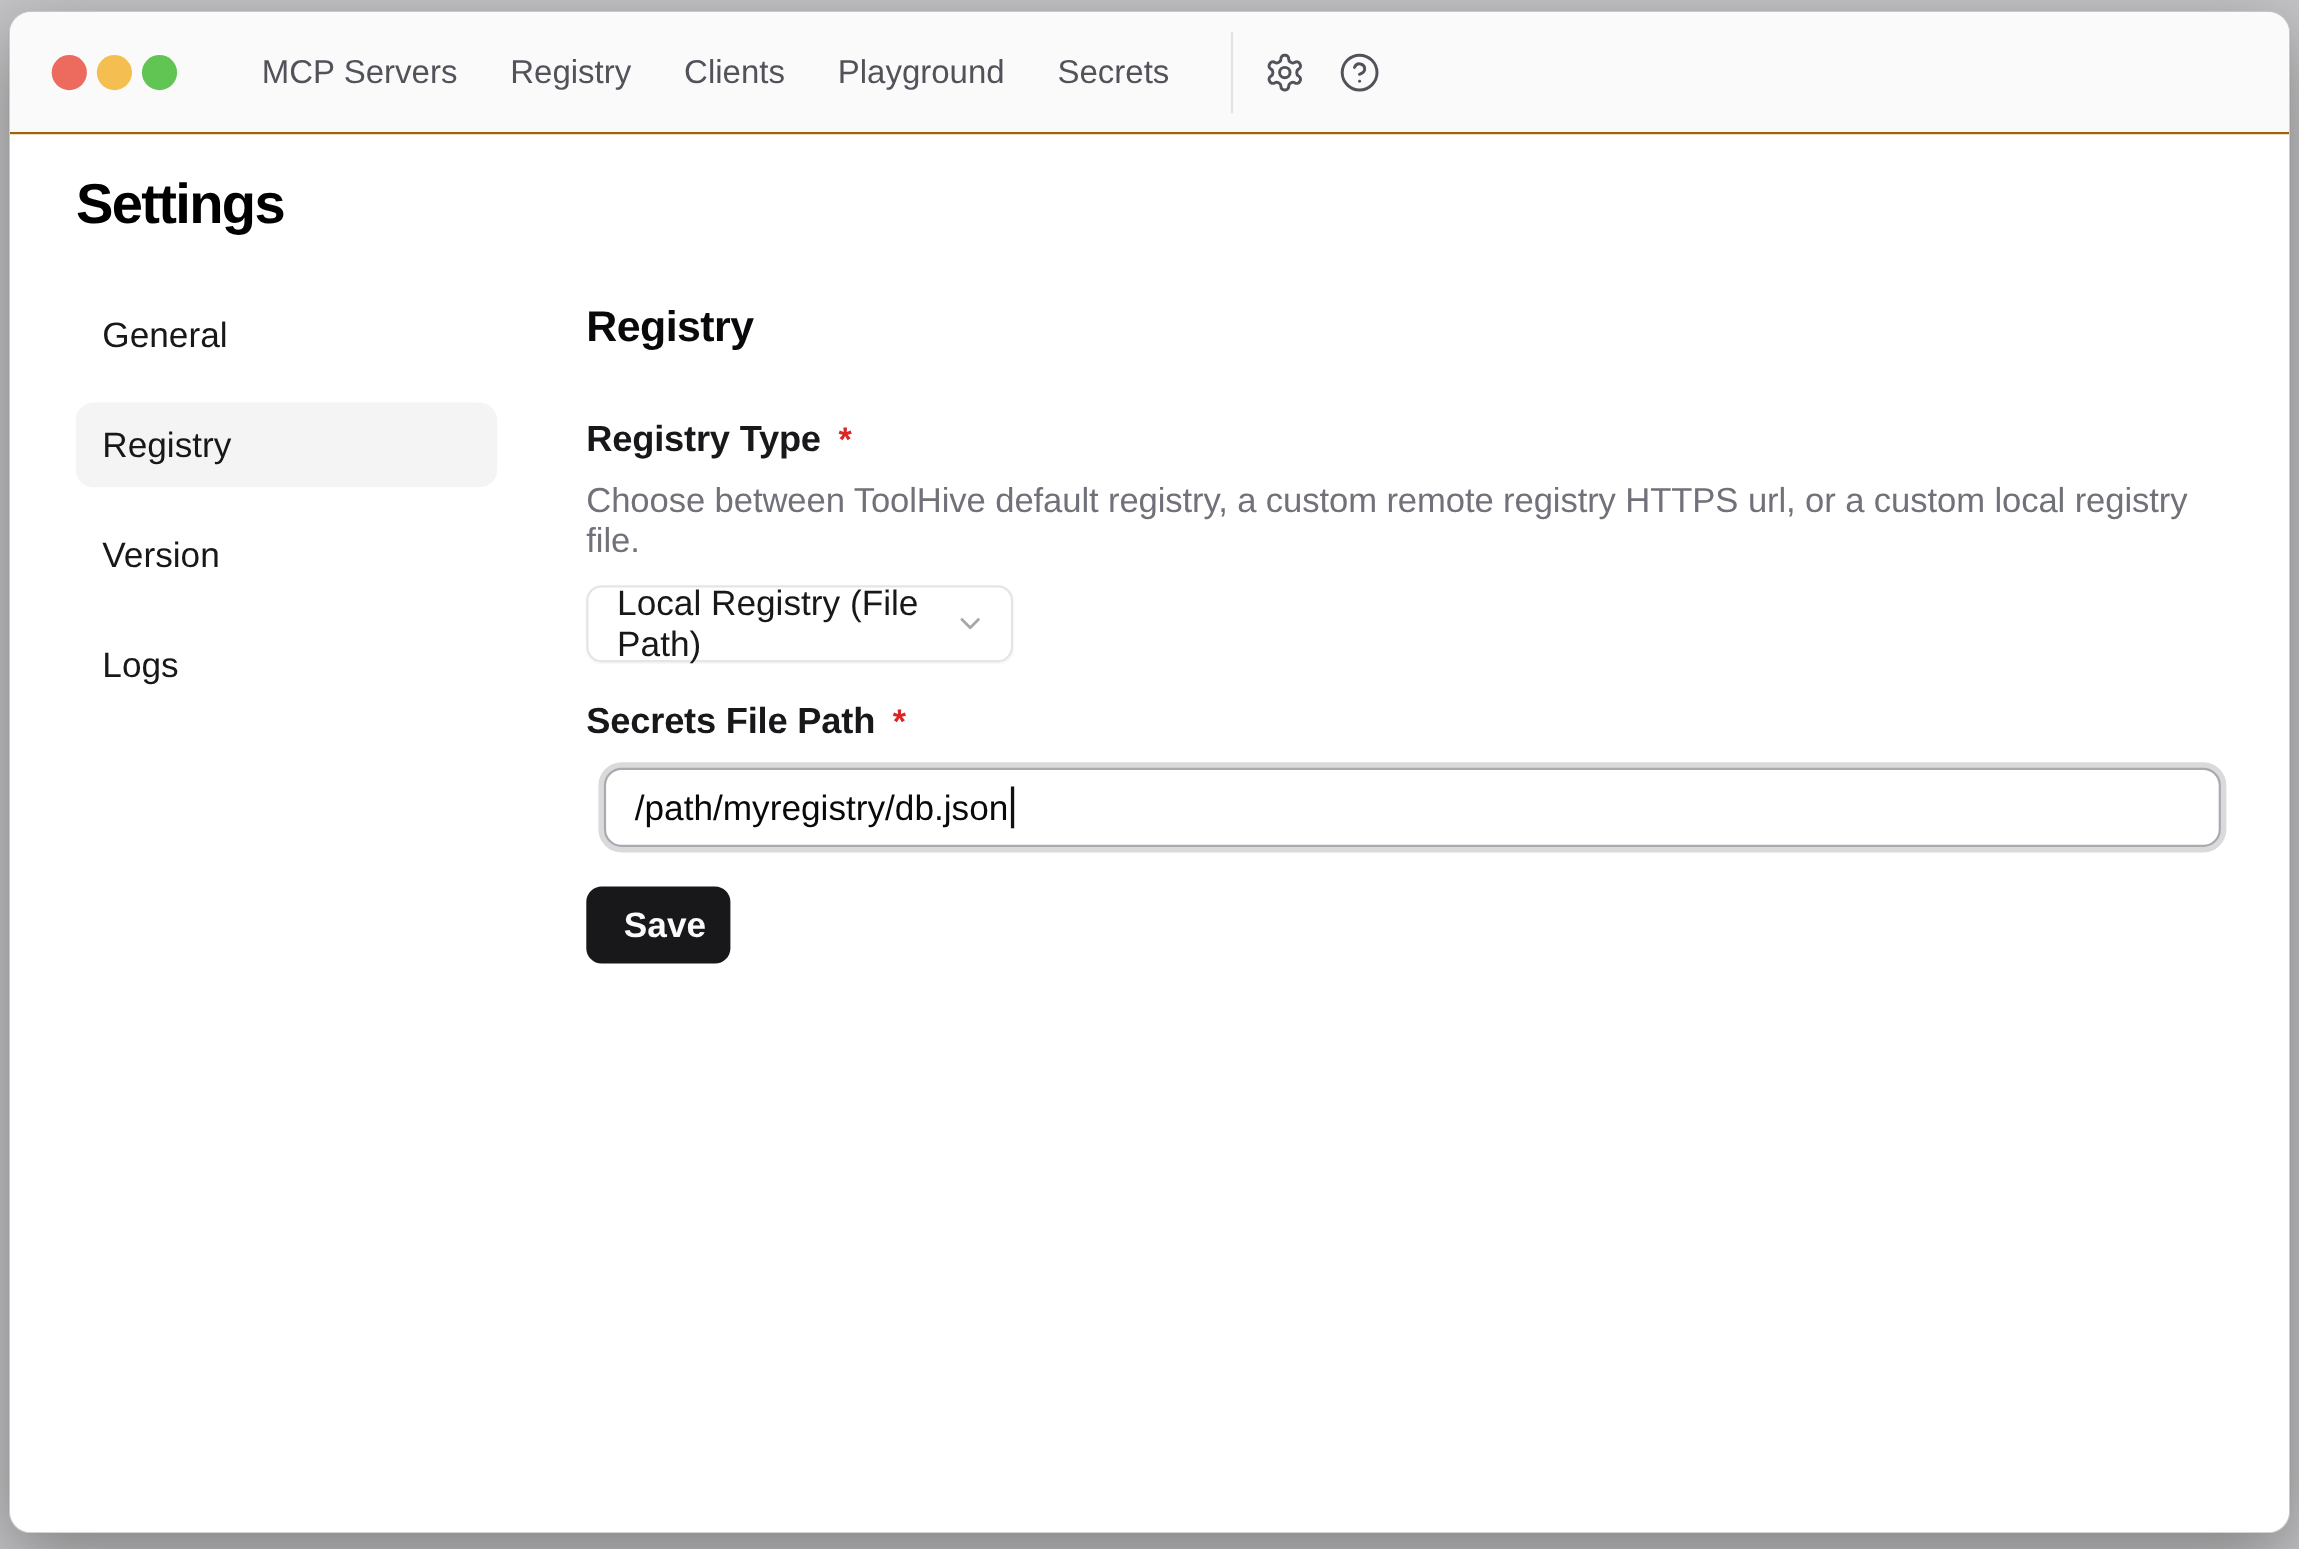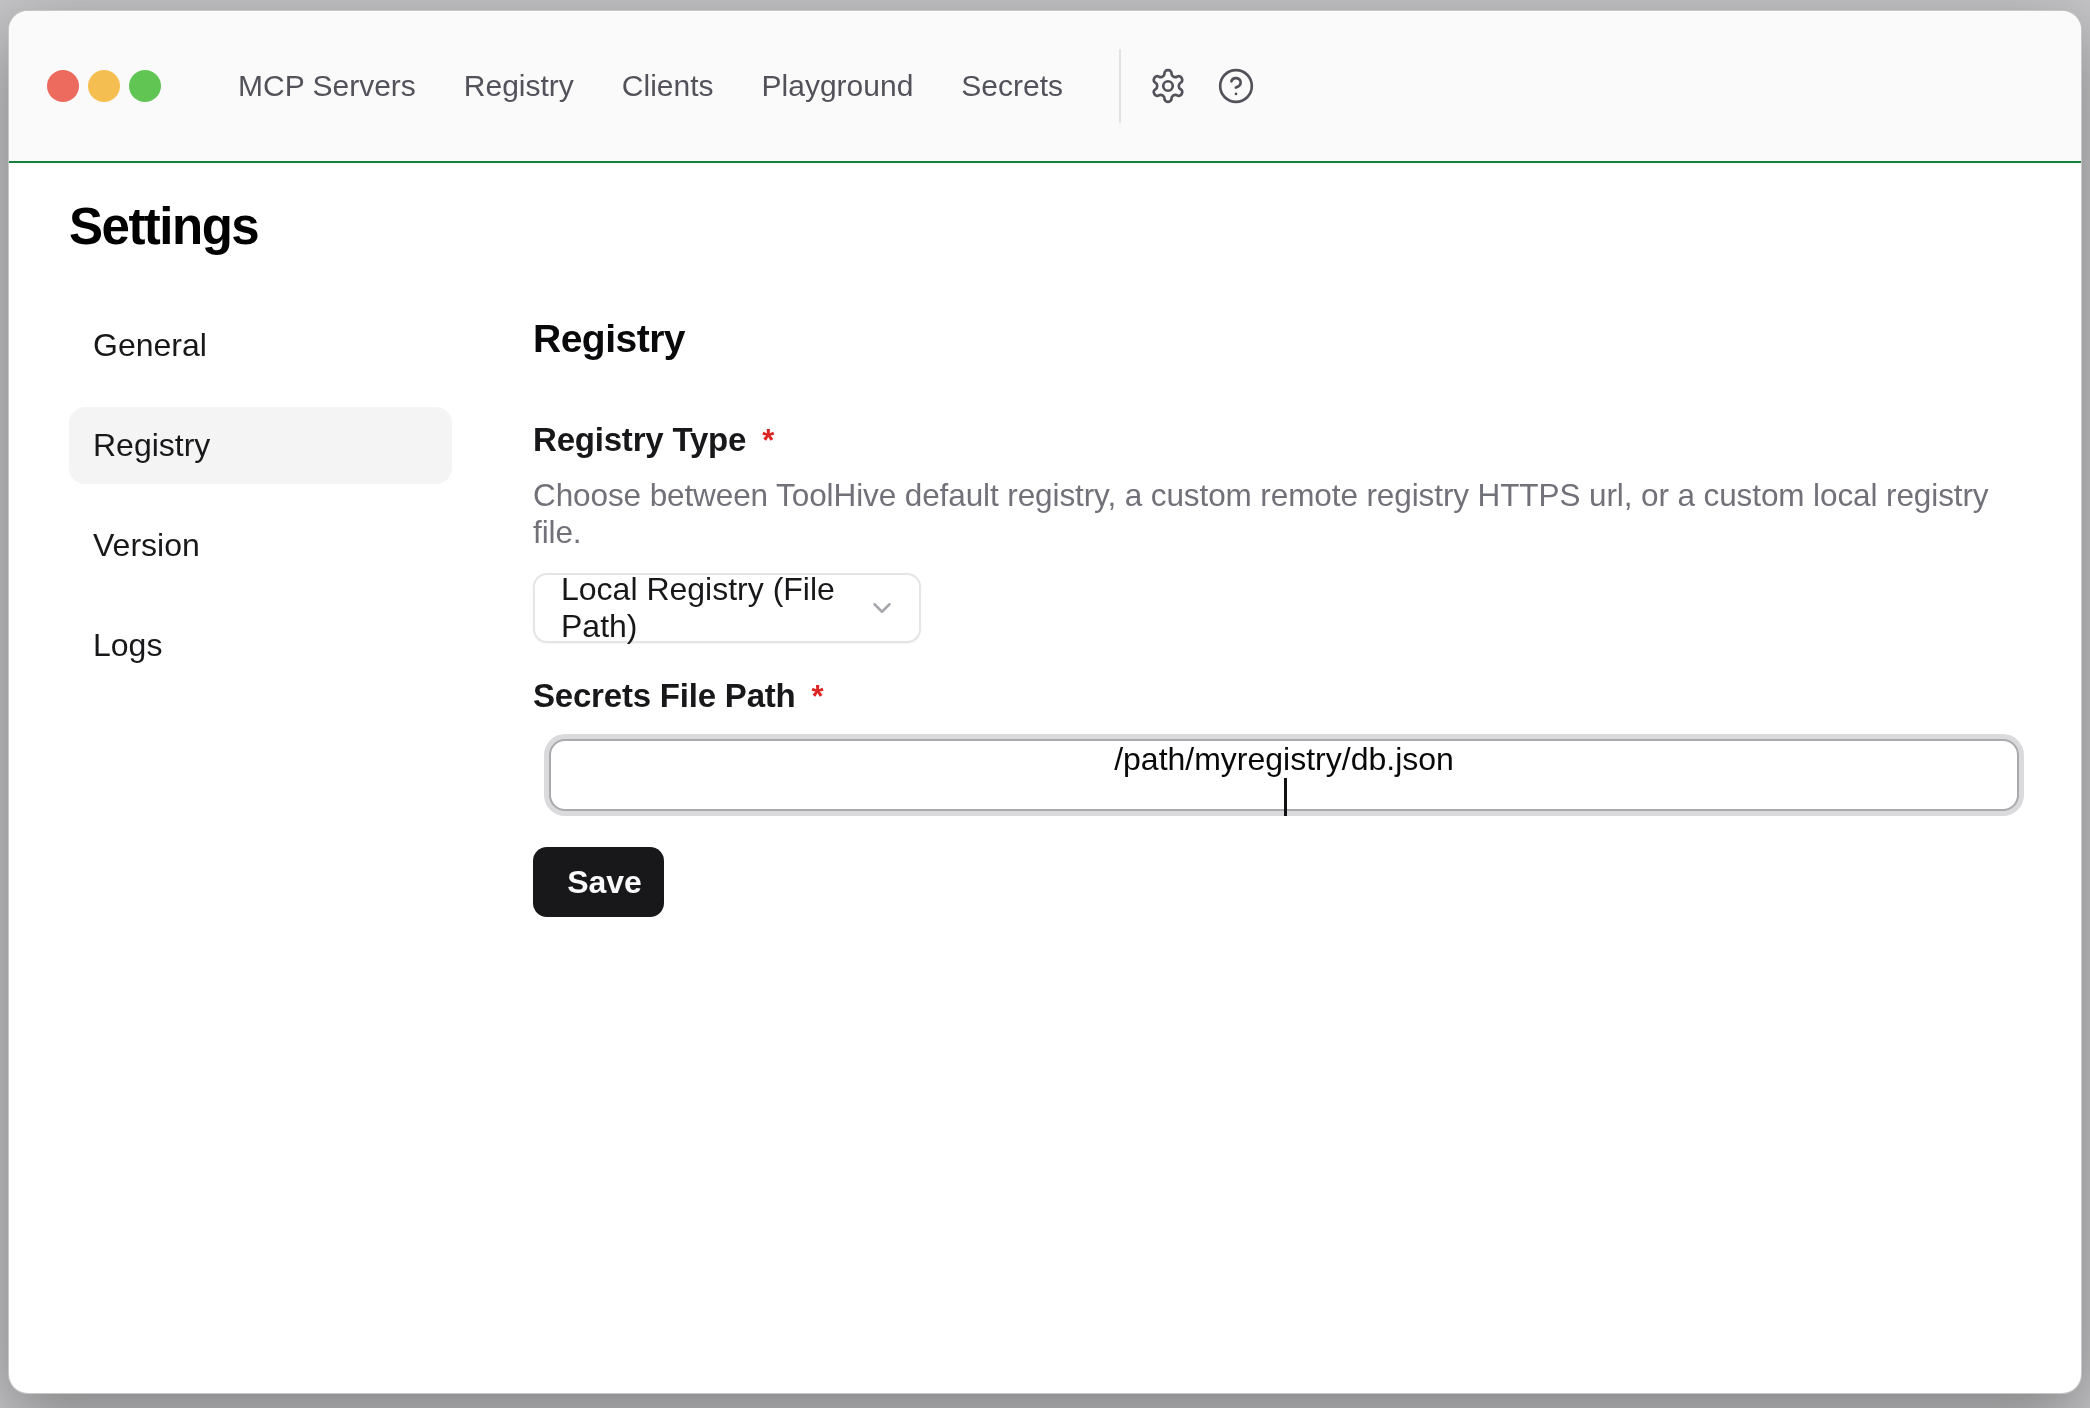--- a/index.html
+++ b/index.html
@@ -13,23 +13,23 @@
     position: absolute;
     left: 8px; top: 10px; right: 8px; bottom: 14px;
     background: #ffffff;
     border-radius: 20px;
     border: 1px solid rgba(0,0,0,0.22);
     box-shadow: 0 22px 70px rgba(0,0,0,0.35);
     overflow: hidden;
   }
   
   .titlebar {
-    height: 152px;
+    height: 111px;
     background: #fafafa;
-    border-bottom: 2px solid #15803d;
+    border-bottom: 2px solid #a16207;
     display: flex;
     align-items: center;
     padding-left: 38px;
   }
   .traffic-lights { display: flex; gap: 9px; }
   .light {
     width: 32px; height: 32px;
     border-radius: 50%;
     border: none;
     padding: 0;
@@ -161,21 +161,20 @@
     background: #ffffff;
     border: 2px solid #a9a9ae;
     border-radius: 16px;
     box-shadow: 0 0 0 5px #dadadd;
     display: flex;
     align-items: center;
     padding: 0 26px;
     font-size: 32px;
     color: #09090b;
     cursor: text;
-    flex-direction: column;
   }
   .caret {
     width: 3px;
     height: 38px;
     background: #111111;
     margin-left: 2px;
     flex: none;
   }
   .save-button {
     margin-top: 36px;

